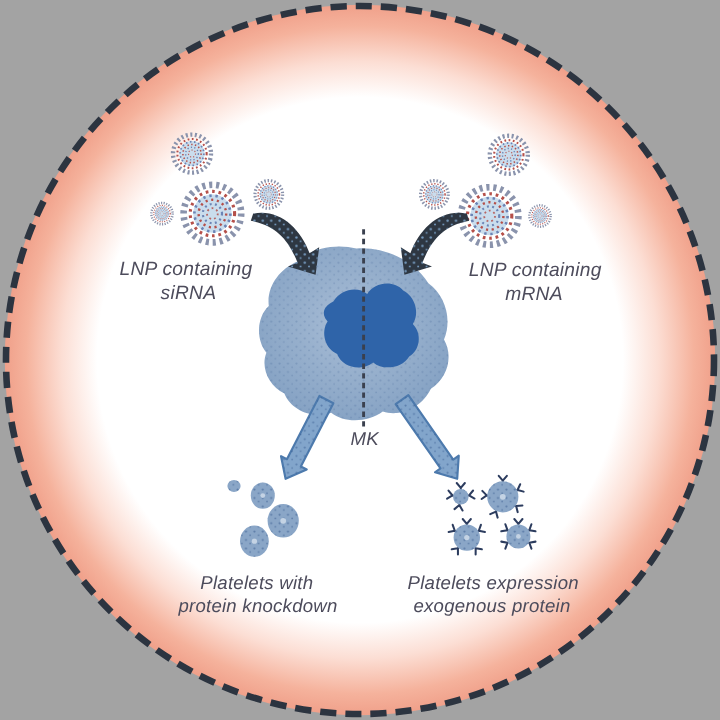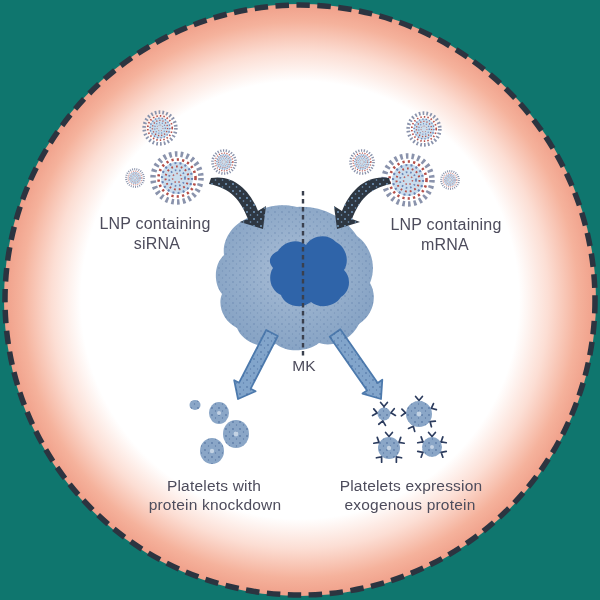--- a/index.html
+++ b/index.html
@@ -1,19 +1,20 @@
 <!DOCTYPE html>
 <html><head>
 <meta charset="utf-8">
 <style>
   html,body{margin:0;padding:0;background:#ffffff;}
   #figure-canvas{
-    position:relative;width:600px;height:600px;background:#0f766e;
+    position:relative;width:600px;height:600px;background:#a3a3a3;
     font-family:"Liberation Sans", sans-serif;
     overflow:hidden;
+    font-style:italic;
   }
   svg text{
     fill:#4d4c5c;
     font-family:"Liberation Sans", sans-serif;
     letter-spacing:0.2px;
   }
   .label{font-size:16px;}
   .label-small{font-size:15.5px;}
 </style>
 </head>

